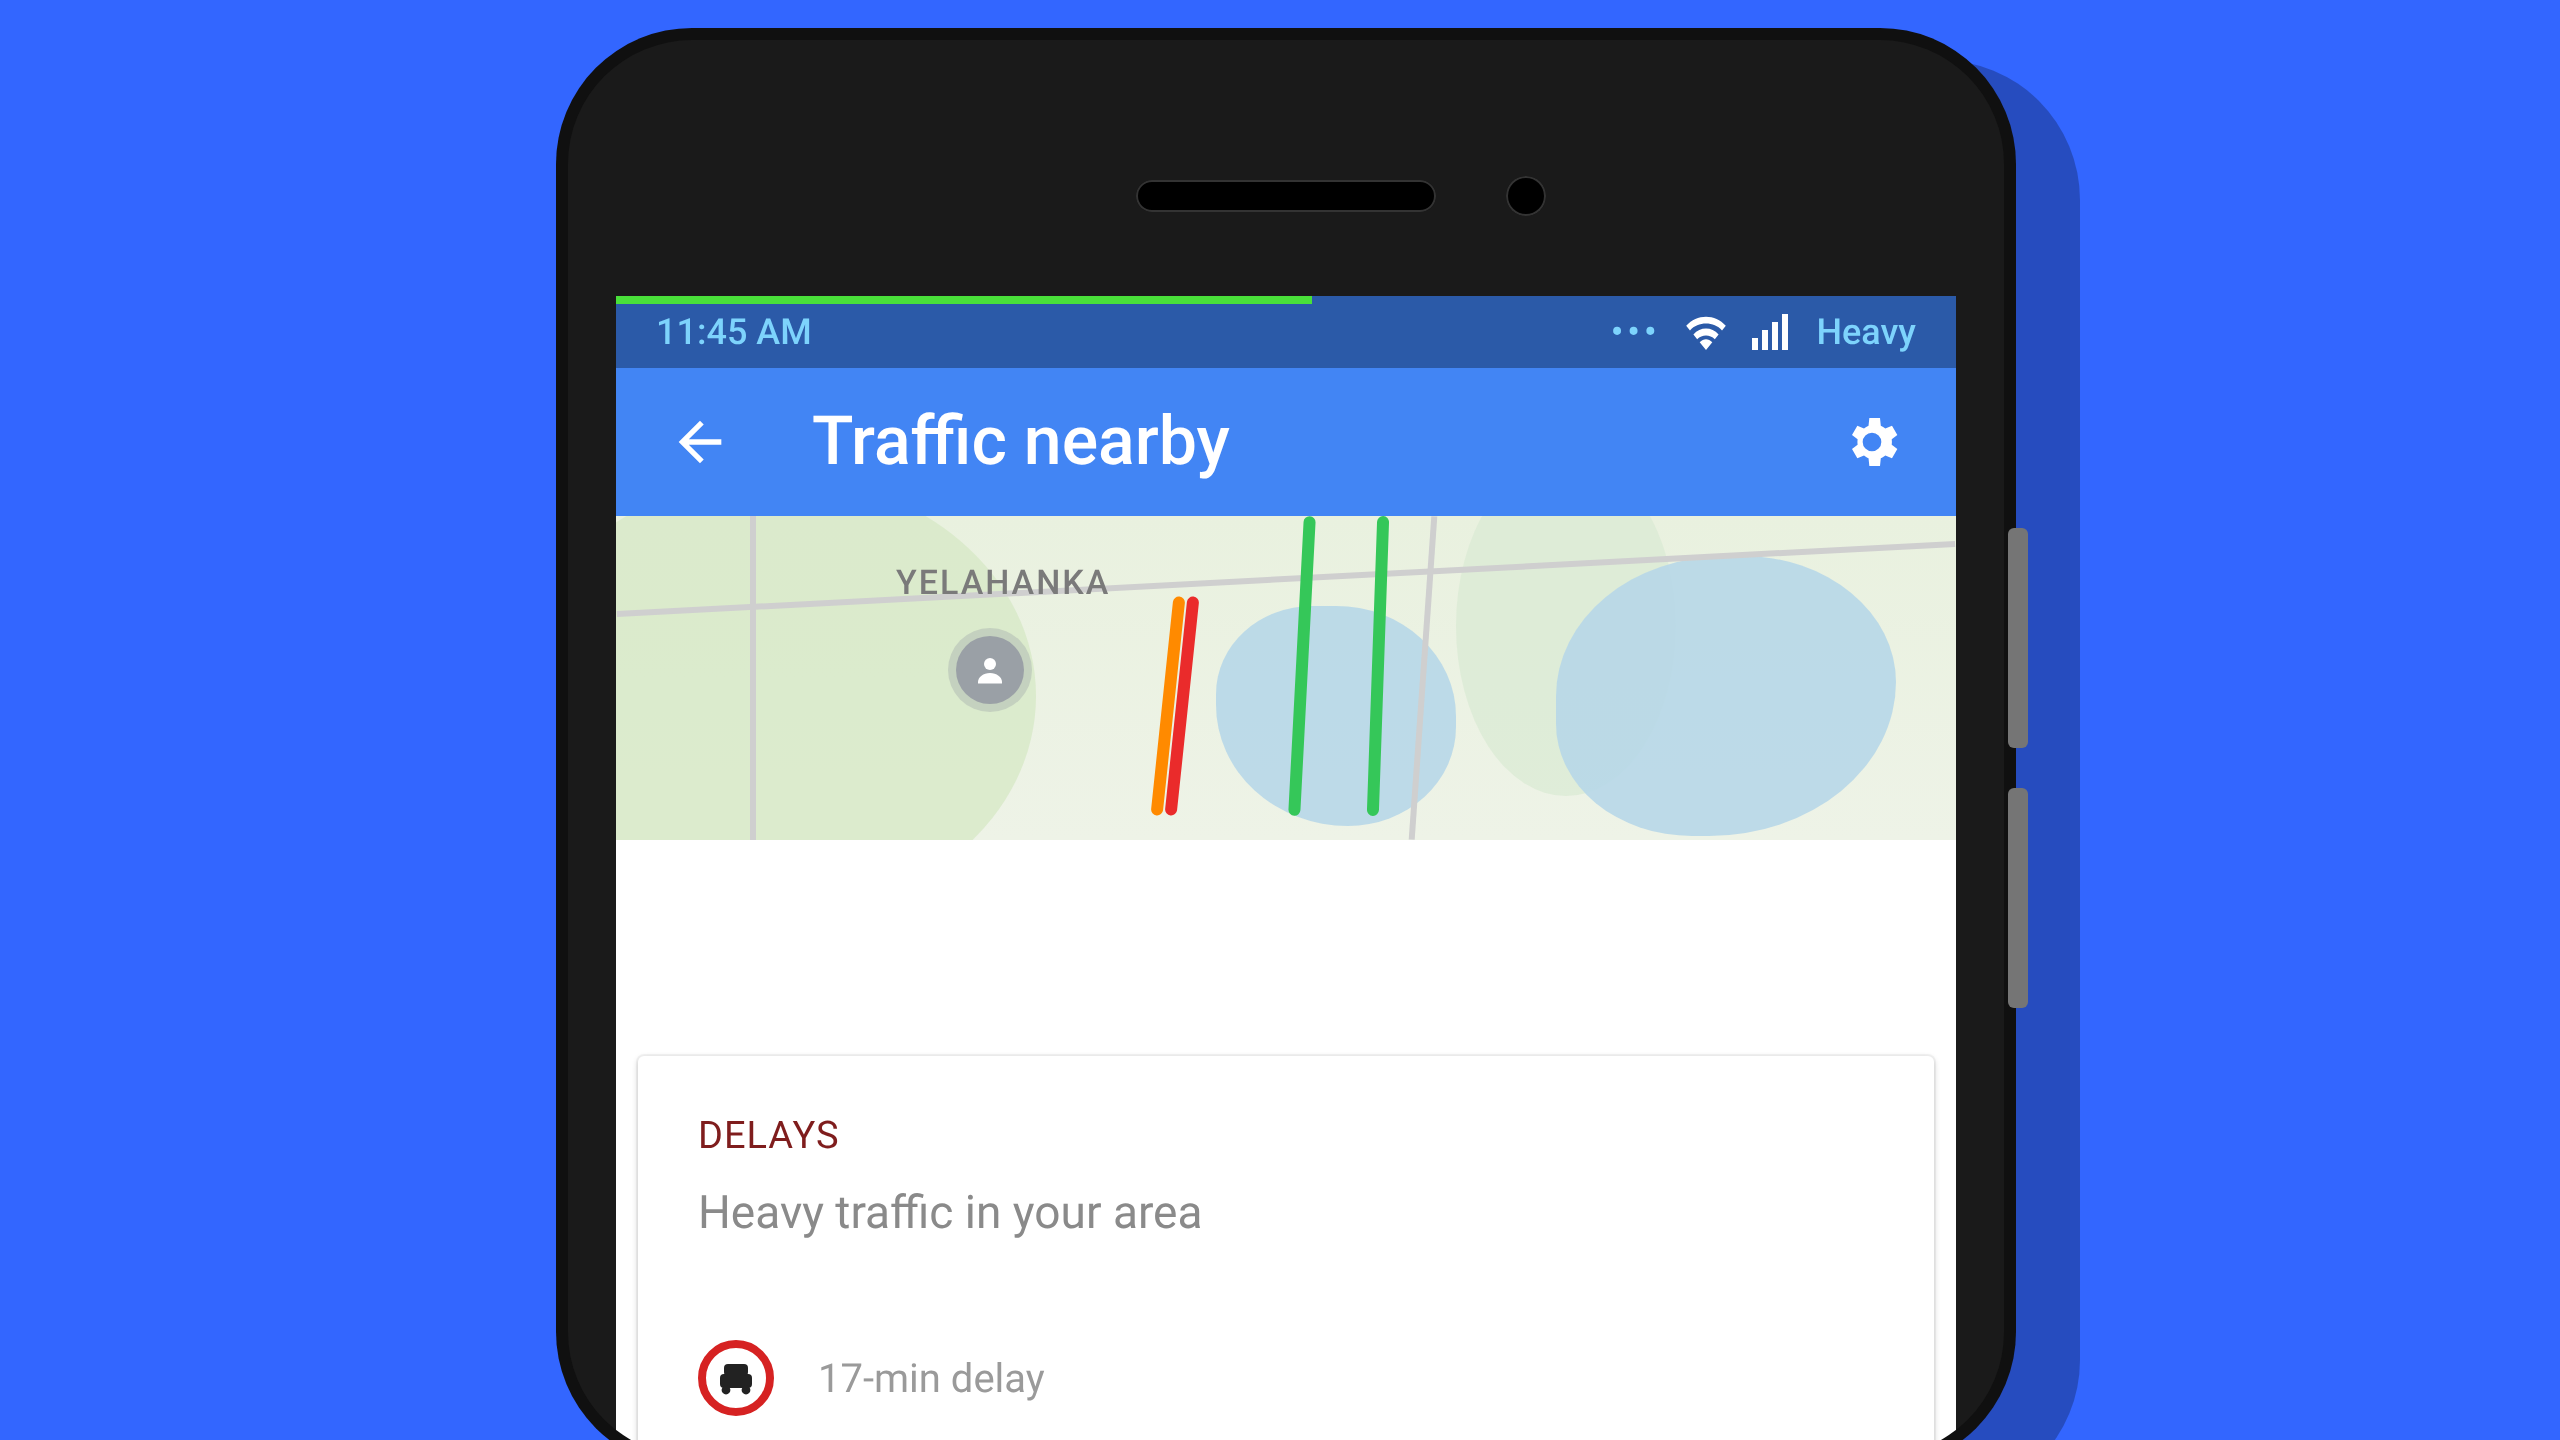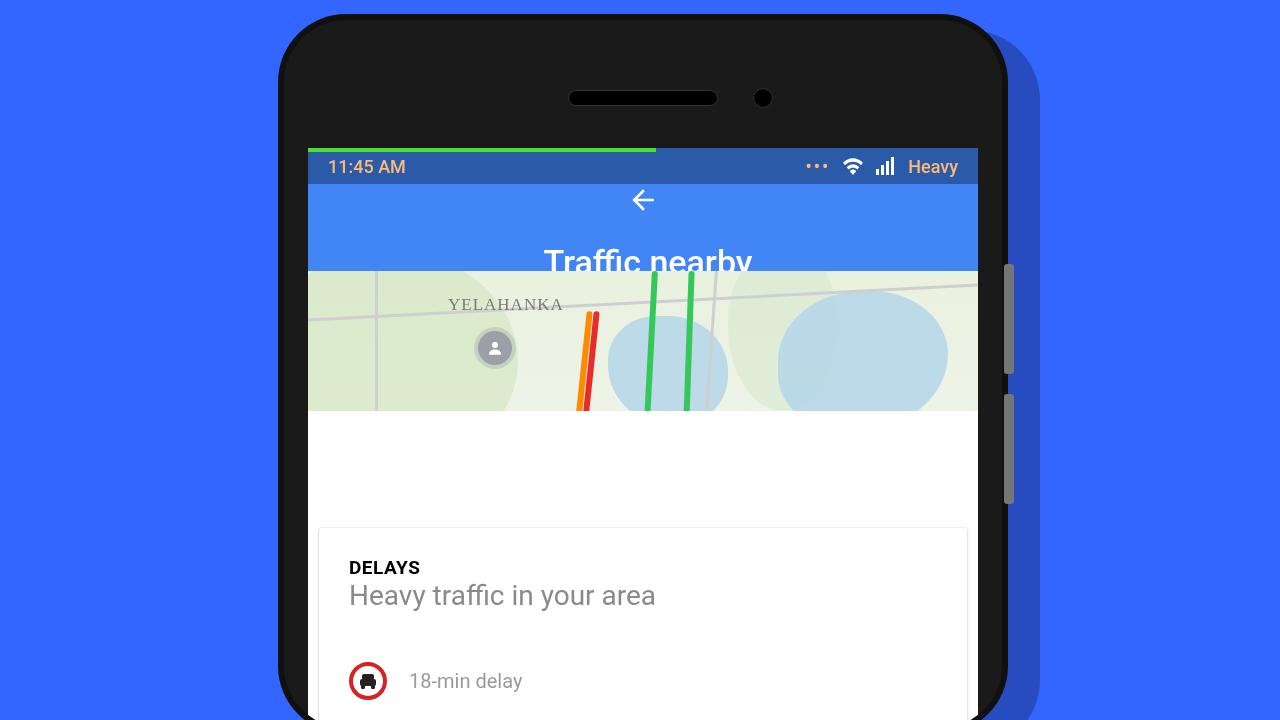--- a/index.html
+++ b/index.html
@@ -66,69 +66,67 @@
     top: 128px; left: 24px; right: 24px; bottom: 0;
     background: #fff;
     overflow: hidden;
   }
 
   
   .statusbar {
     position: relative;
     height: 36px;
     background: #2b5aa8;
-    color: #fdba74;
+    color: #7dd3fc;
     display: flex;
     align-items: center;
     justify-content: space-between;
     padding: 0 20px;
     font-size: 18px;
     font-weight: 500;
   }
   .statusbar .progress {
     position: absolute;
     top: 0; left: 0;
     height: 4px;
     width: 52%;
     background: #49e03a;
   }
   .statusbar .right { display: flex; align-items: center; gap: 12px; }
   .dots { letter-spacing: 2px; }
   .wifi, .signal { display: inline-flex; }
 
   
   .appbar {
-    height: 87px;
+    height: 74px;
     background: #4285f4;
     display: flex;
     align-items: center;
     color: #fff;
     padding: 0 22px;
     gap: 26px;
-    flex-direction: column;
   }
   .appbar .title {
     font-size: 34px;
     font-weight: 500;
     flex: 1;
     margin-left: 10px;
   }
   .icon-btn {
     width: 40px; height: 40px;
     display: flex; align-items: center; justify-content: center;
     cursor: pointer;
   }
 
   
   .map {
-    height: 140px;
+    height: 162px;
     background: linear-gradient(180deg, #e9f1df 0%, #eef3e7 100%);
     position: relative;
     overflow: hidden;
-    font-family: Liberation Serif, serif;
   }
   .map .water1 { position:absolute; left:300px; top:45px; width:120px; height:110px; background:#b7d7e8; border-radius:40% 50% 45% 55%; opacity:0.9;}
   .map .water2 { position:absolute; right:30px; top:20px; width:170px; height:140px; background:#b7d7e8; border-radius:50% 45% 55% 40%; opacity:0.9;}
   .map .green1 { position:absolute; left:-50px; top:-20px; width:260px; height:220px; background:#d7e8c7; border-radius:50%; opacity:0.8;}
   .map .green2 { position:absolute; left:420px; top:-30px; width:110px; height:170px; background:#d9ead3; border-radius:50%; opacity:0.7;}
   .map .road-grey { position:absolute; background:#cfcfcf; }
   .map .r1 { left:0; top:30px; width:100%; height:3px; transform: rotate(-3deg);}
   .map .r2 { left:10%; top:0; width:3px; height:100%; }
   .map .r3 { left:60%; top:0; width:3px; height:100%; transform: rotate(4deg);}
   .map .traffic { position:absolute; width:6px; border-radius:3px; }
@@ -152,28 +150,28 @@
   .card {
     position: absolute;
     left: 11px; right: 11px; top: 380px;
     background: #fff;
     border-radius: 3px;
     box-shadow: 0 1px 3px rgba(0,0,0,0.2), 0 0 0 1px rgba(0,0,0,0.04);
     padding: 28px 30px 20px 30px;
   }
   .card h4 {
     font-size: 19px;
-    font-weight: 700;
-    color: #000000;
+    font-weight: 400;
+    color: #7f1d1d;
     letter-spacing: 0.5px;
   }
   .card .sub {
-    font-size: 28px;
+    font-size: 23px;
     color: #8a8a8a;
-    margin-top: 0;
+    margin-top: 14px;
   }
   .delay-row {
     display: flex; align-items: center;
     margin-top: 50px;
     gap: 22px;
     padding-bottom: 20px;
     border-bottom: 1px solid #eee;
   }
   .delay-row .txt {
     font-size: 24px; color: #2b2b2b;
@@ -265,19 +263,19 @@
             <svg width="38" height="38" viewBox="0 0 38 38">
               <circle cx="19" cy="19" r="17" fill="white" stroke="#d62222" stroke-width="4"></circle>
               <g fill="#222">
                 <rect x="11" y="17" width="16" height="7" rx="2"></rect>
                 <rect x="13" y="12" width="12" height="6" rx="2"></rect>
                 <circle cx="14" cy="25" r="2.2"></circle>
                 <circle cx="24" cy="25" r="2.2"></circle>
               </g>
             </svg>
           </span>
-          <span class="meta">18-min delay</span>
+          <span class="meta">17-min delay</span>
         </div>
       </div>
 
     </div>
   </div>
 </div>
 
 </body></html>

